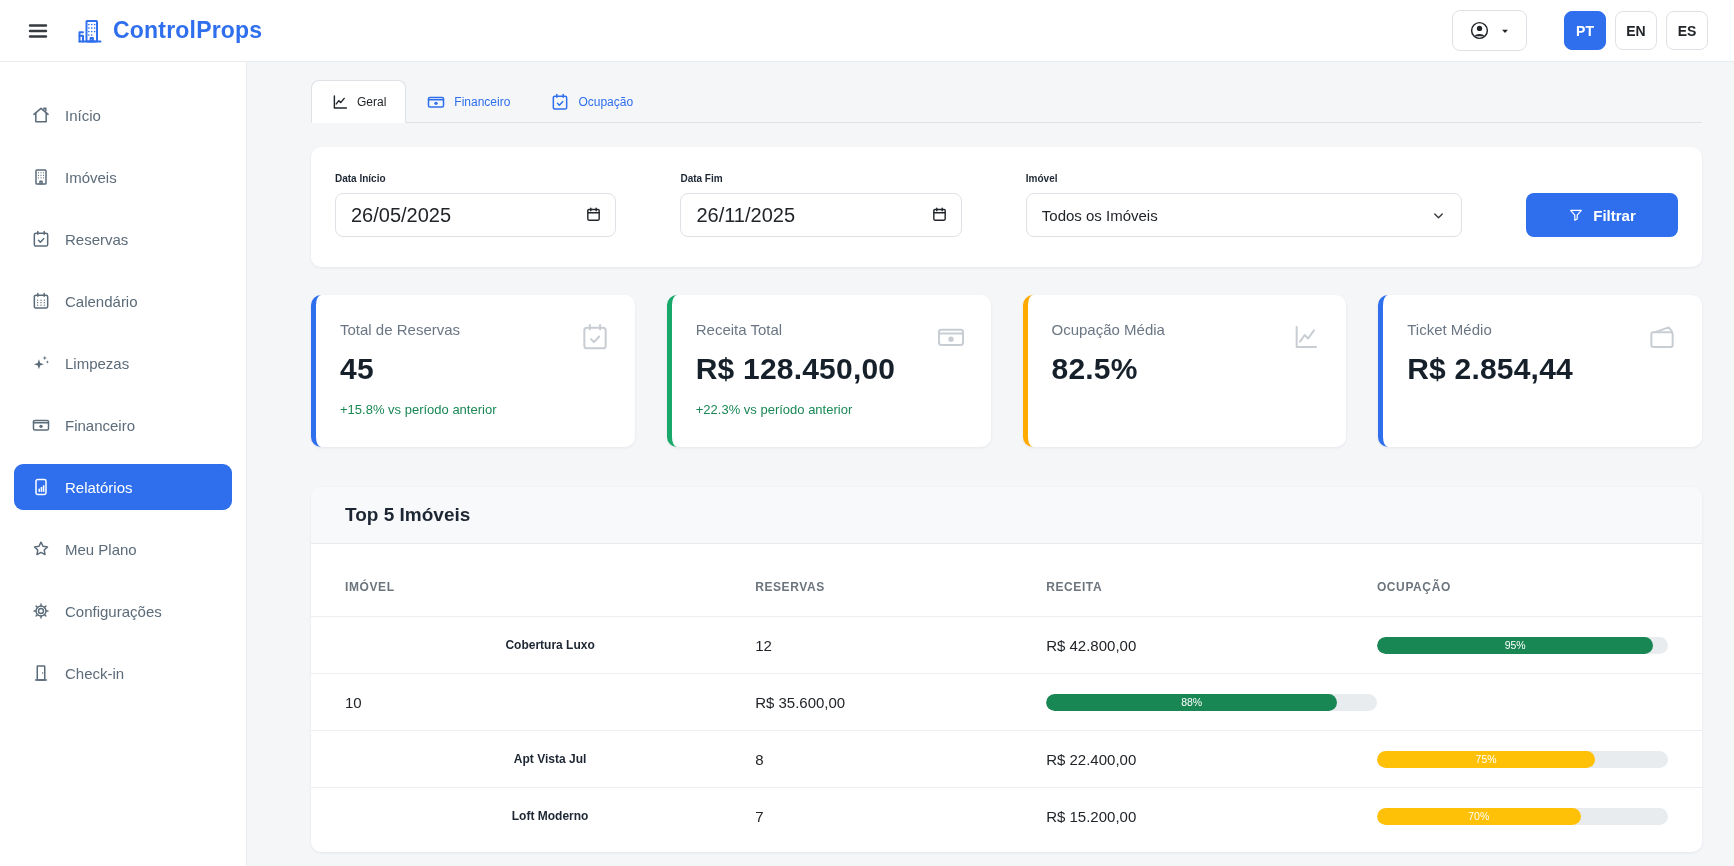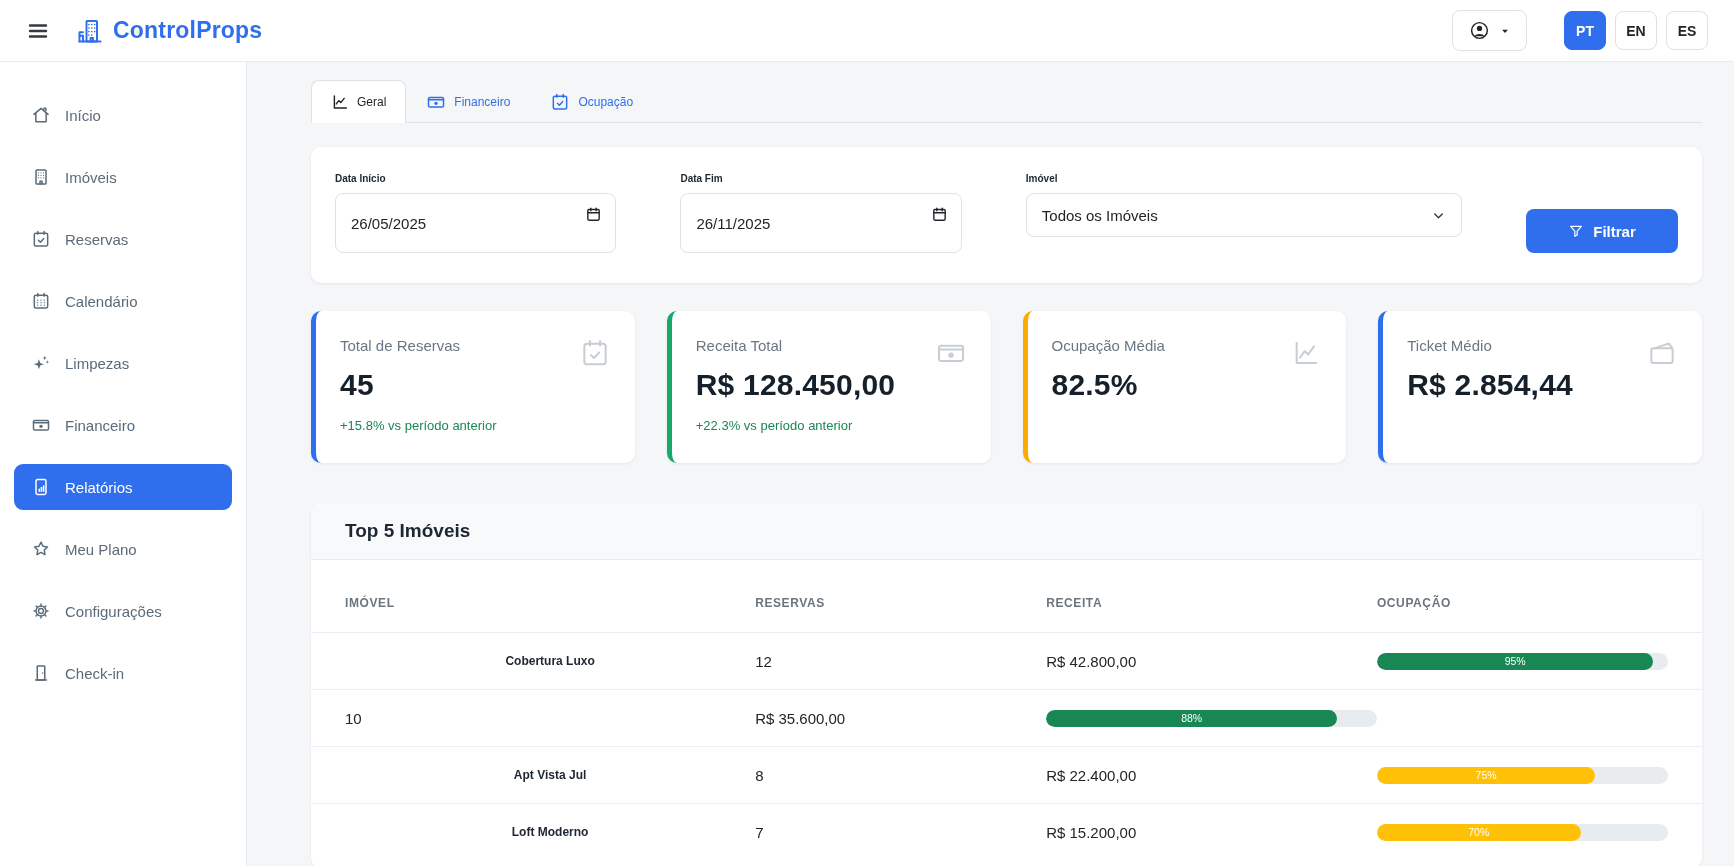--- a/index.html
+++ b/index.html
@@ -60,22 +60,22 @@
     background: #fff; border-color: #dee2e6; color: #212529;
     border-bottom: 1px solid #fff;
   }
 
   
   .card { background: #fff; border-radius: 10px; box-shadow: 0 1px 3px rgba(20,30,50,.07); }
   .filter-card { margin-top: 24px; padding: 26px 24px 30px 24px; display: grid; grid-template-columns: 1fr 1fr 1.55fr 152px; gap: 64px; }
   .field-label { font-size: 10px; font-weight: 700; color: #1d2733; margin-bottom: 9px; }
   .input-wrap { position: relative; }
   .text-input {
-    width: 100%; height: 60px; border: 1px solid #dee2e6; border-radius: 8px; padding: 0 40px 0 15px;
-    font-size: 15px; color: #212529; font-family: inherit; background: #fff;
+    width: 100%; height: 44px; border: 1px solid #dee2e6; border-radius: 8px; padding: 0 40px 0 15px;
+    font-size: 20px; color: #212529; font-family: inherit; background: #fff;
   }
   .input-cal-icon { position: absolute; right: 14px; top: 13px; color: #212529; pointer-events: none; display:flex; }
   .select-box {
     height: 44px; border: 1px solid #dee2e6; border-radius: 8px; padding: 0 15px; background: #fff;
     display: flex; align-items: center; justify-content: space-between; font-size: 15px; cursor: pointer; color:#212529;
   }
   .filter-btn-wrap { display: flex; align-items: flex-end; }
   .btn-primary {
     height: 44px; width: 100%; background: #2f6fed; color: #fff; border: none; border-radius: 8px;
     font-size: 15px; font-weight: 600; cursor: pointer; display: flex; align-items: center; justify-content: center; gap: 9px;

